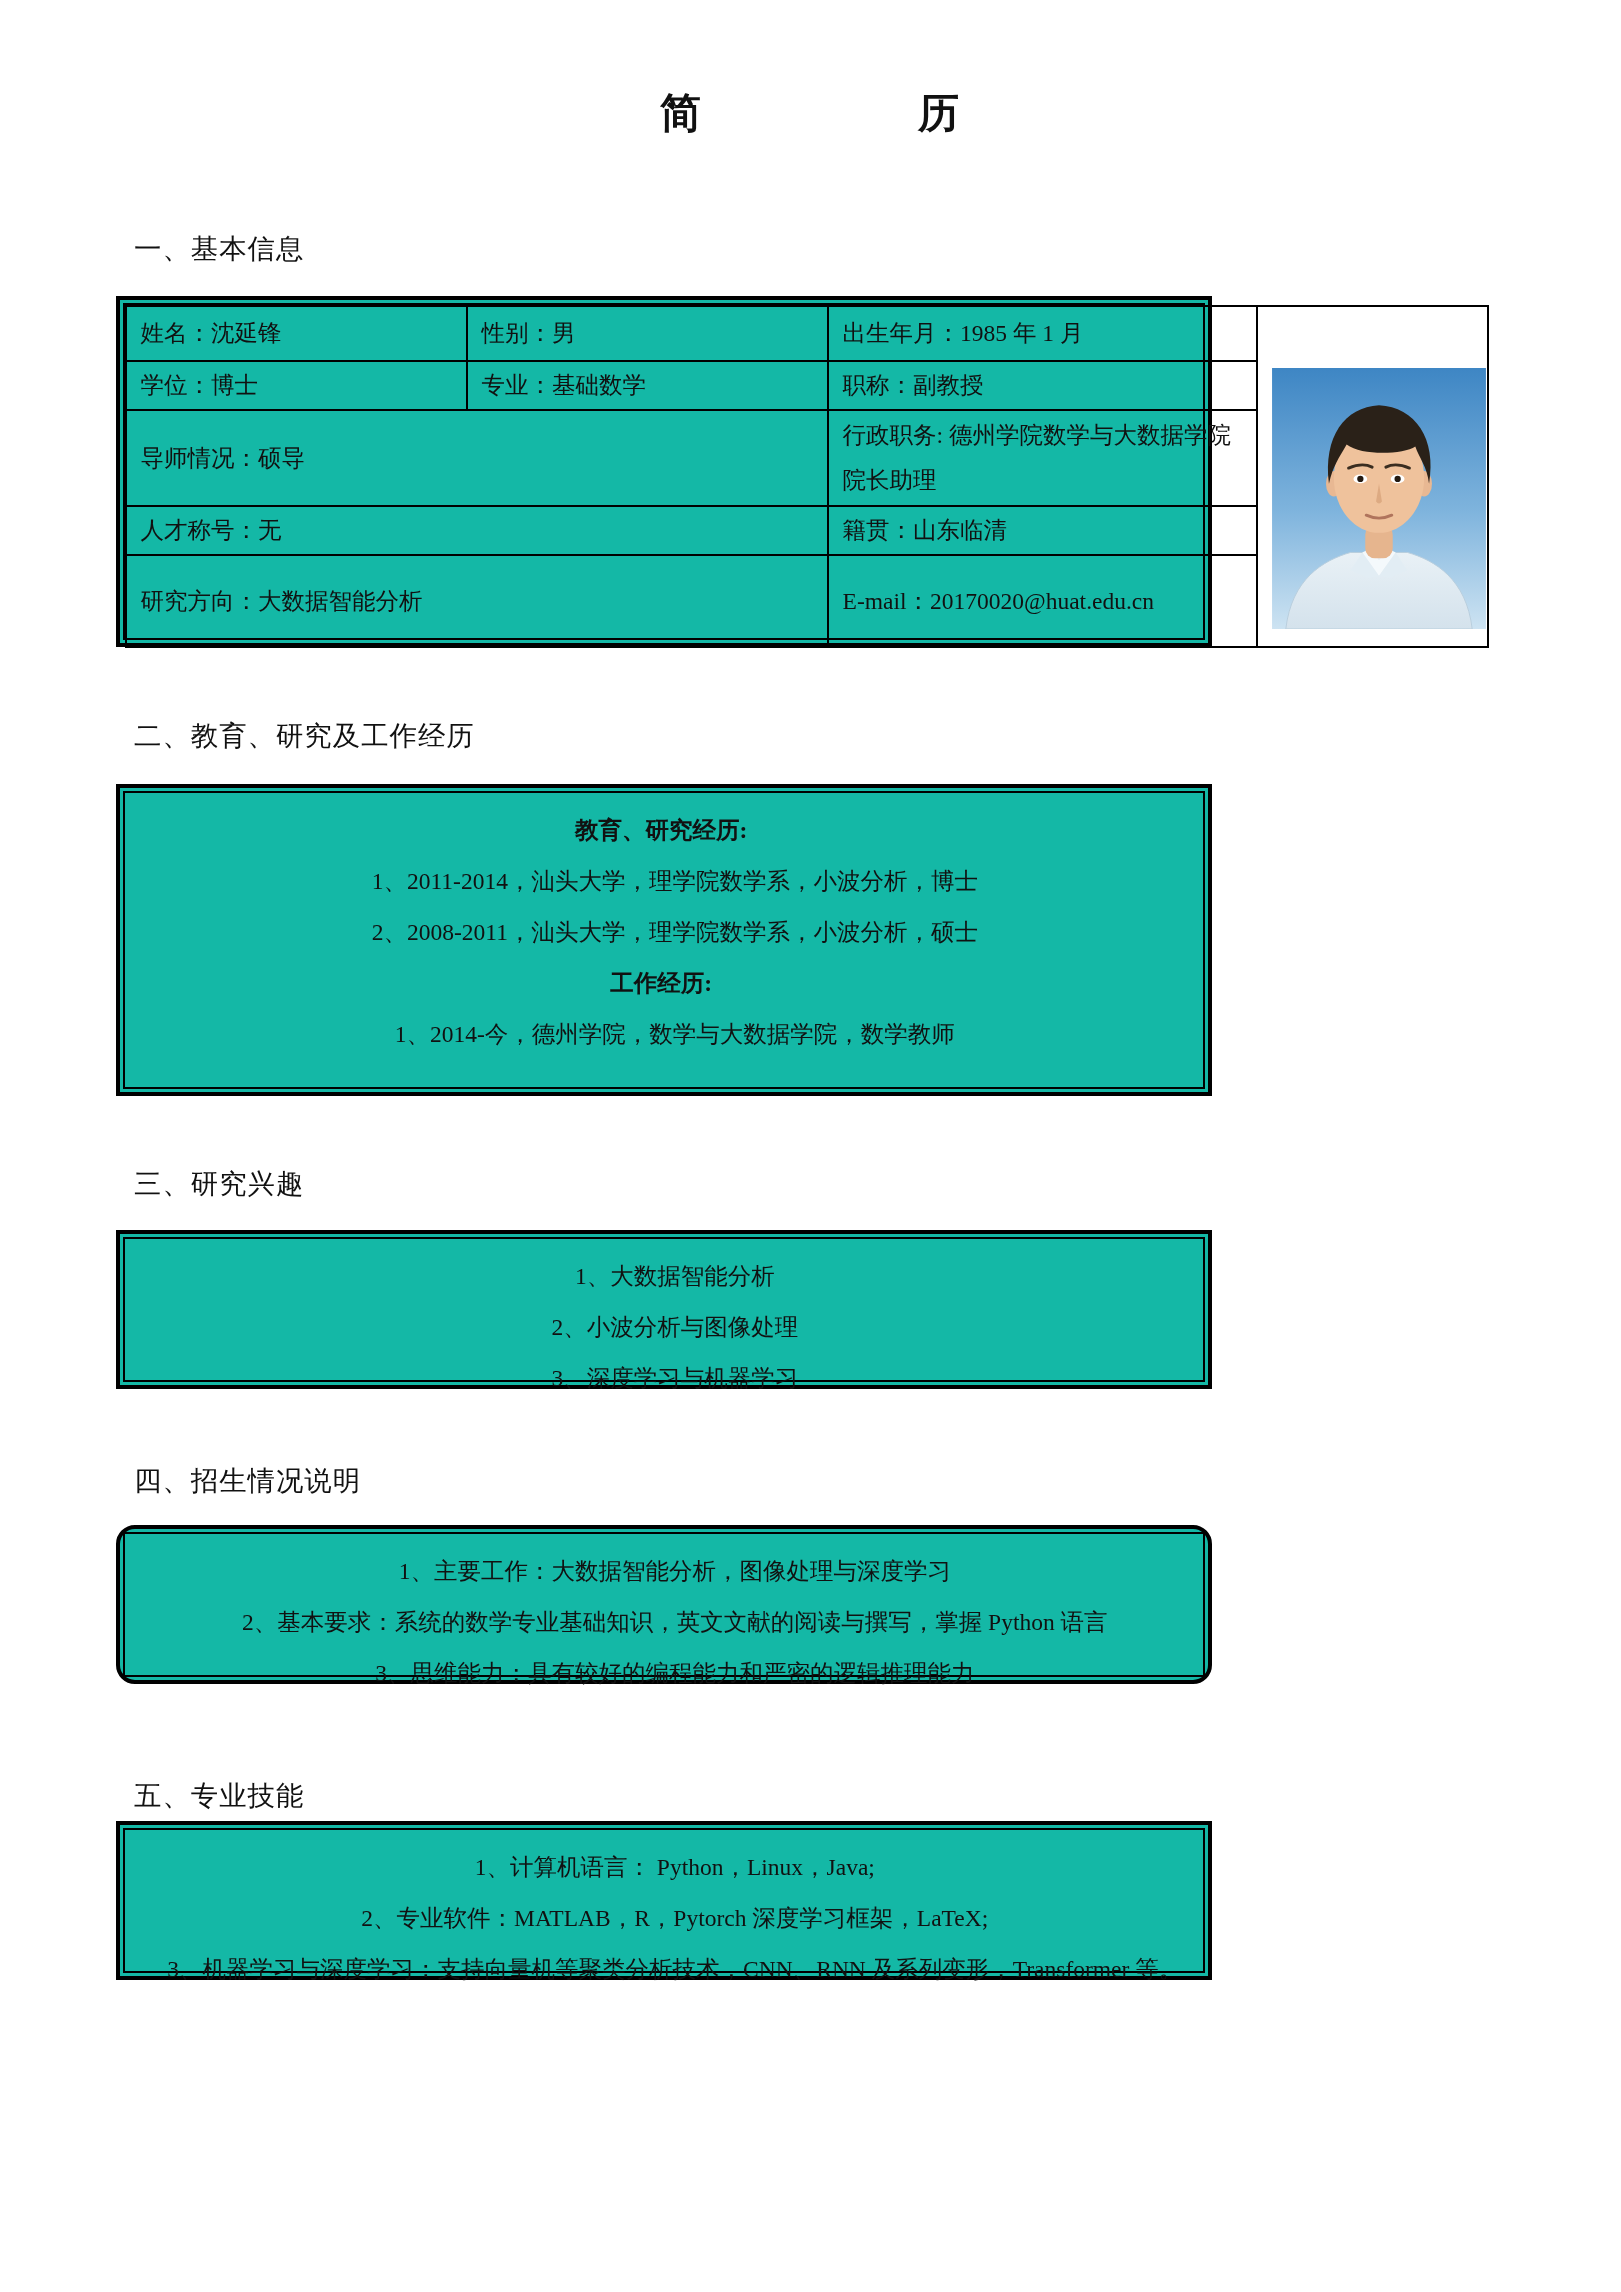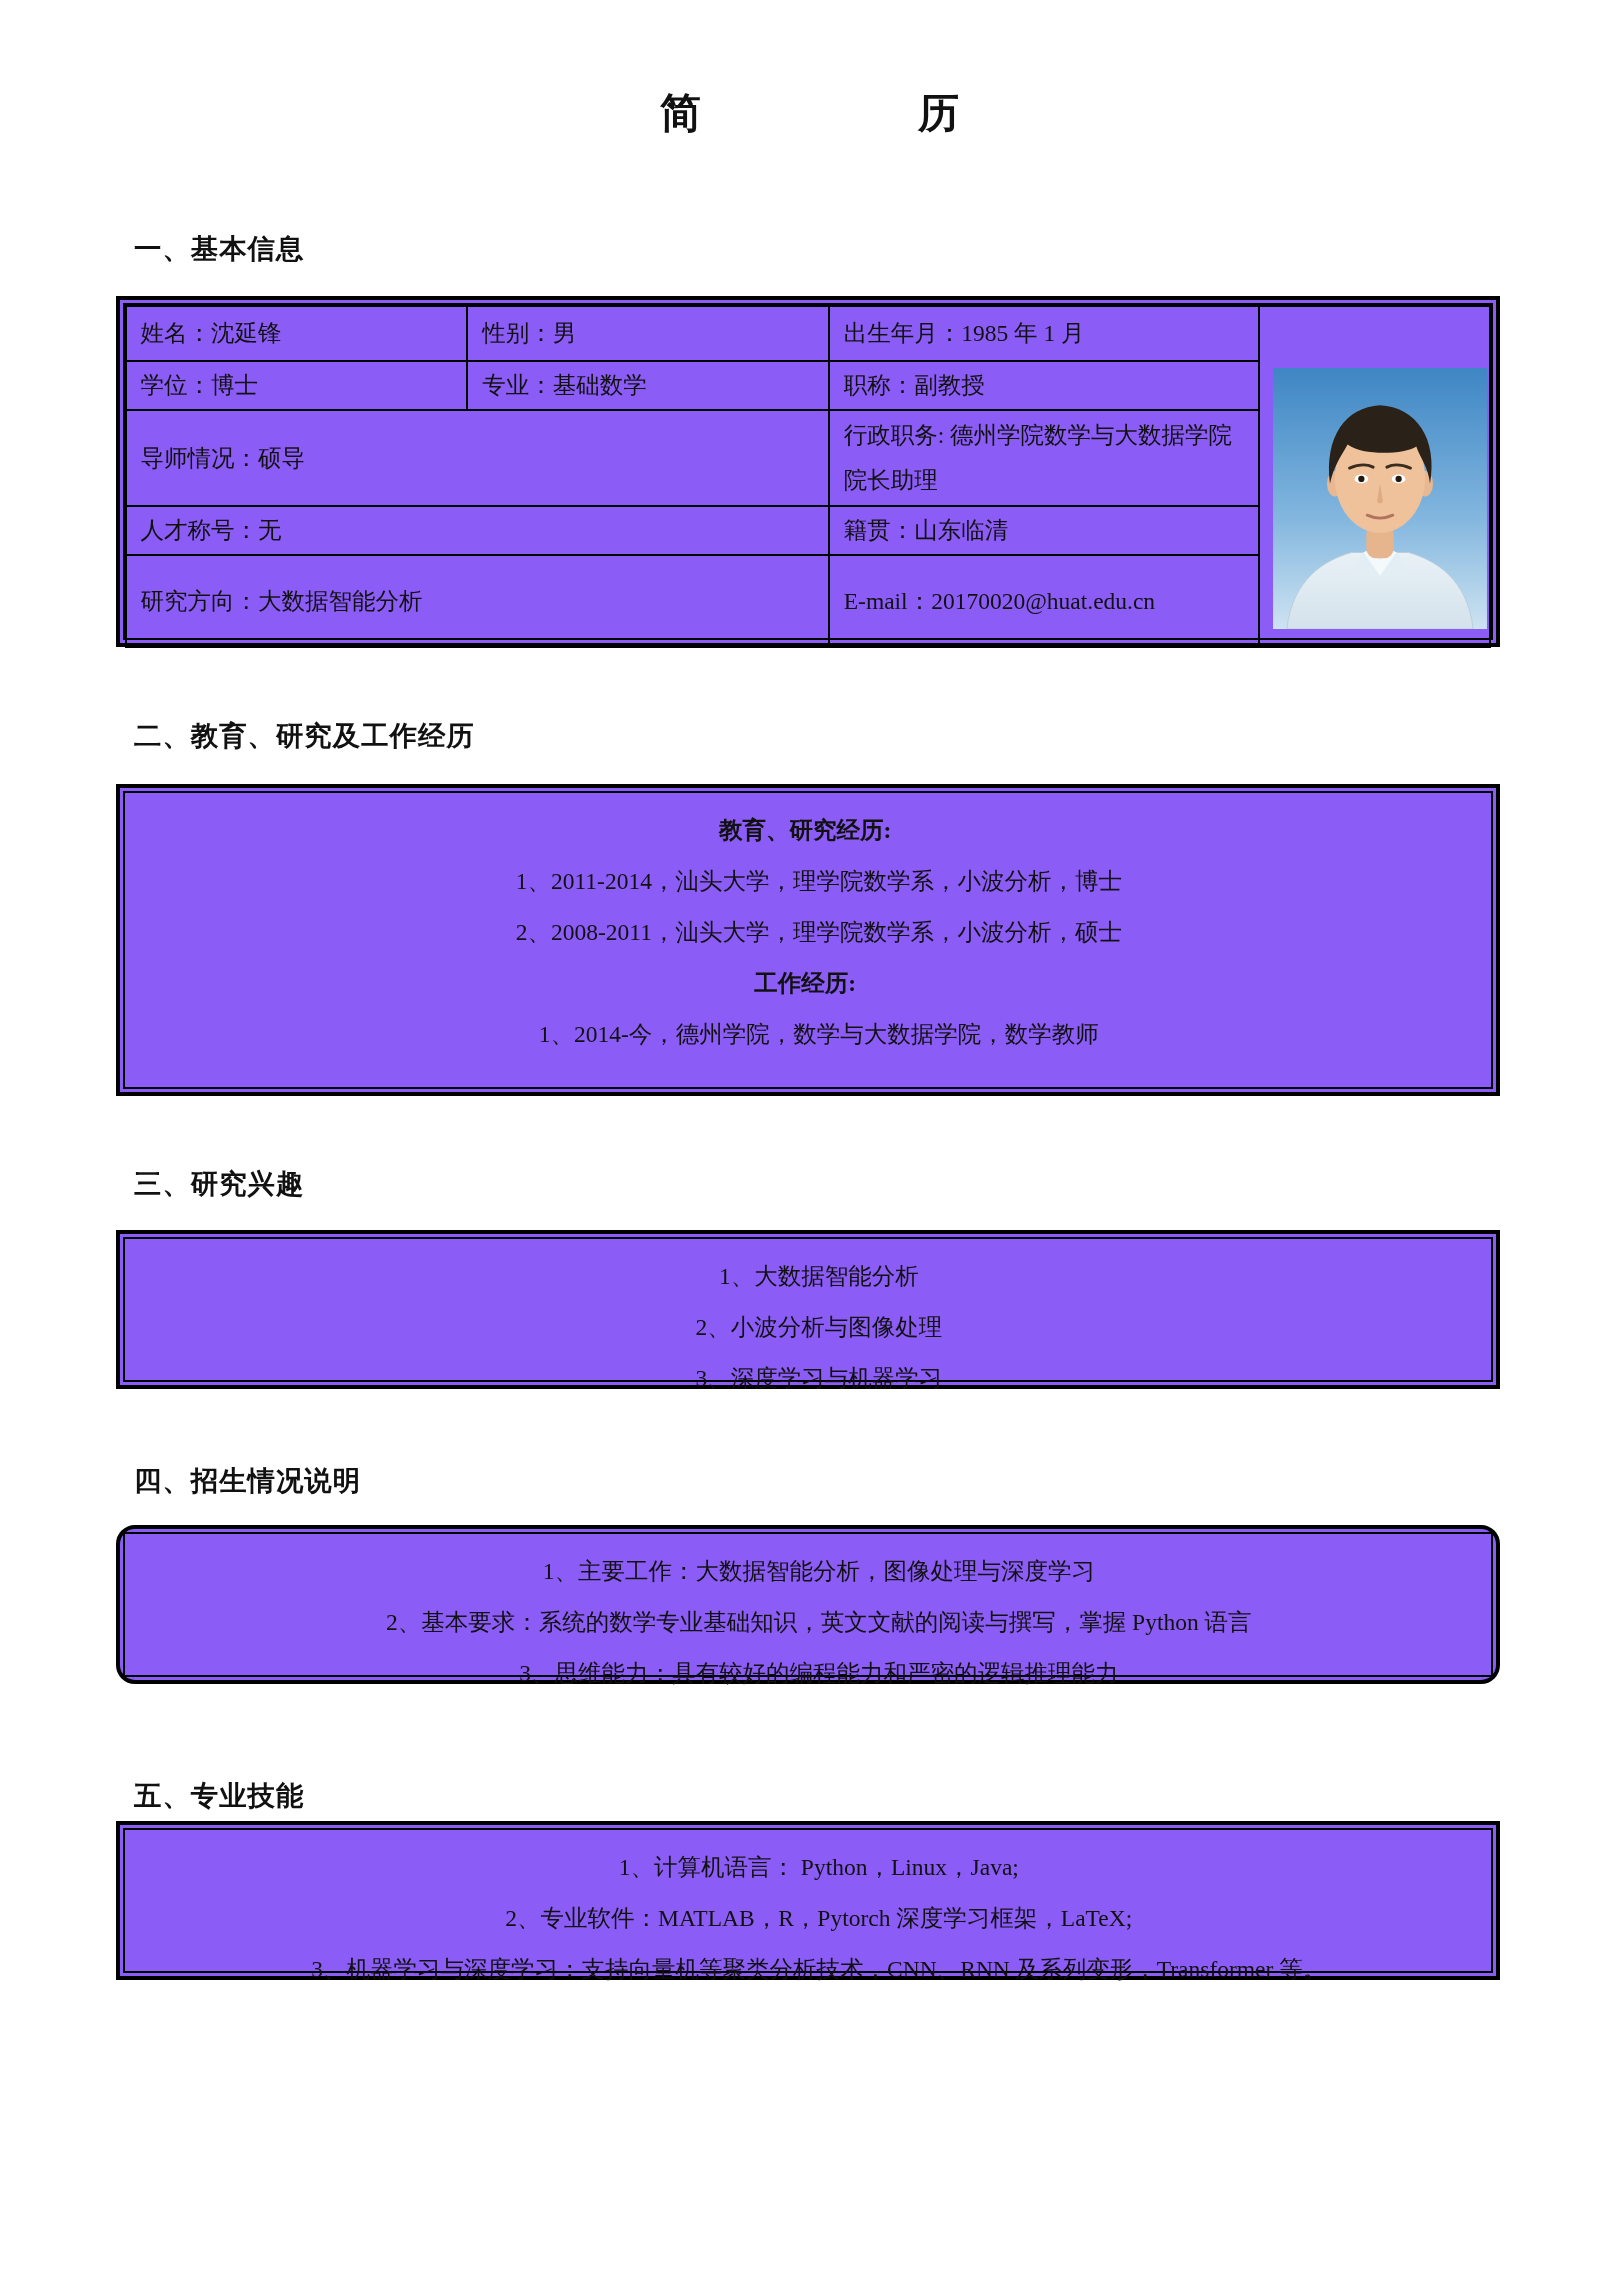--- a/index.html
+++ b/index.html
@@ -24,32 +24,32 @@
     text-align: center;
     font-size: 41px;
     font-weight: 700;
     letter-spacing: 2px;
     white-space: pre;
   }
   .sec-heading {
     position: absolute;
     left: 134px;
     font-size: 27.4px;
-    font-weight: 700;
+    font-weight: 400;
     letter-spacing: 1px;
   }
   
   .dbox {
     position: absolute;
     left: 116px;
-    width: 1384px;
+    width: 1096px;
     border: 4.9px solid #000000;
     padding: 2.9px;
     box-sizing: border-box;
-    background: #8b5cf6;
+    background: #14b8a6;
   }
   .dbox-inner {
     border: 2px solid #000000;
     width: 100%;
     height: 100%;
     box-sizing: border-box;
   }
   
   table.info {
     border-collapse: collapse;

